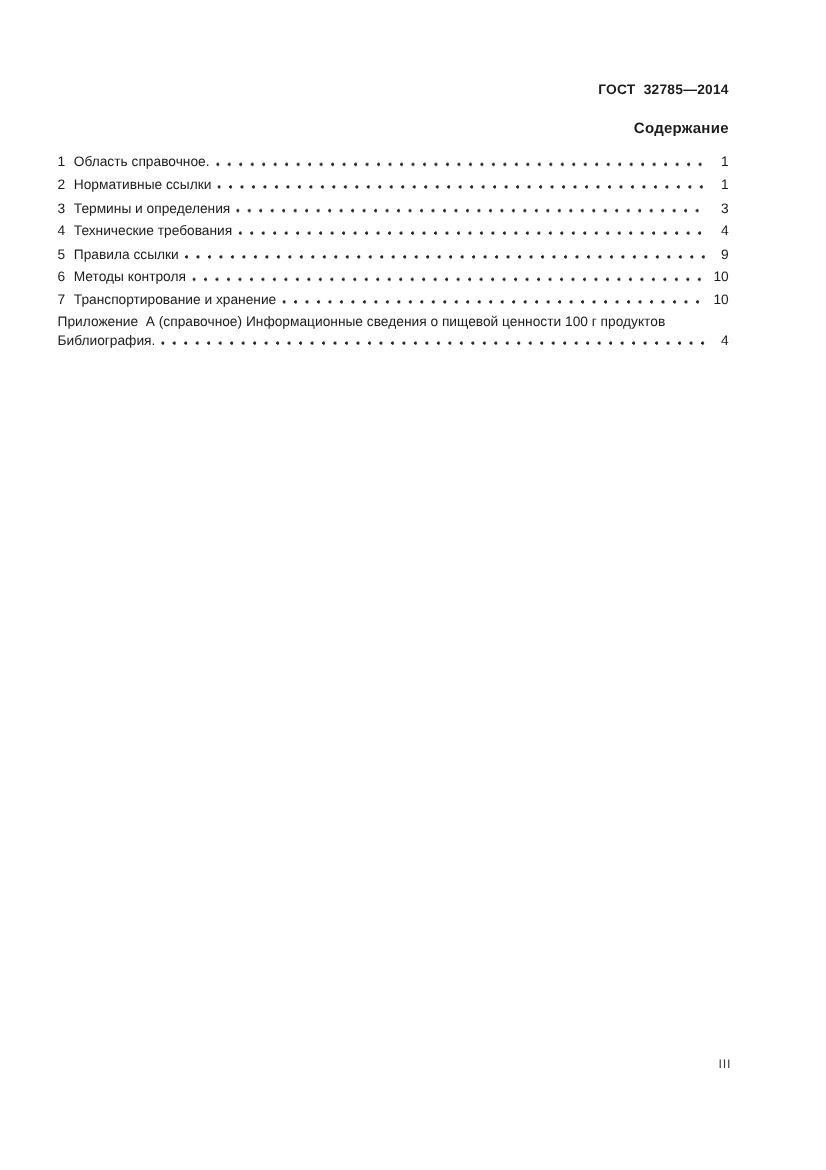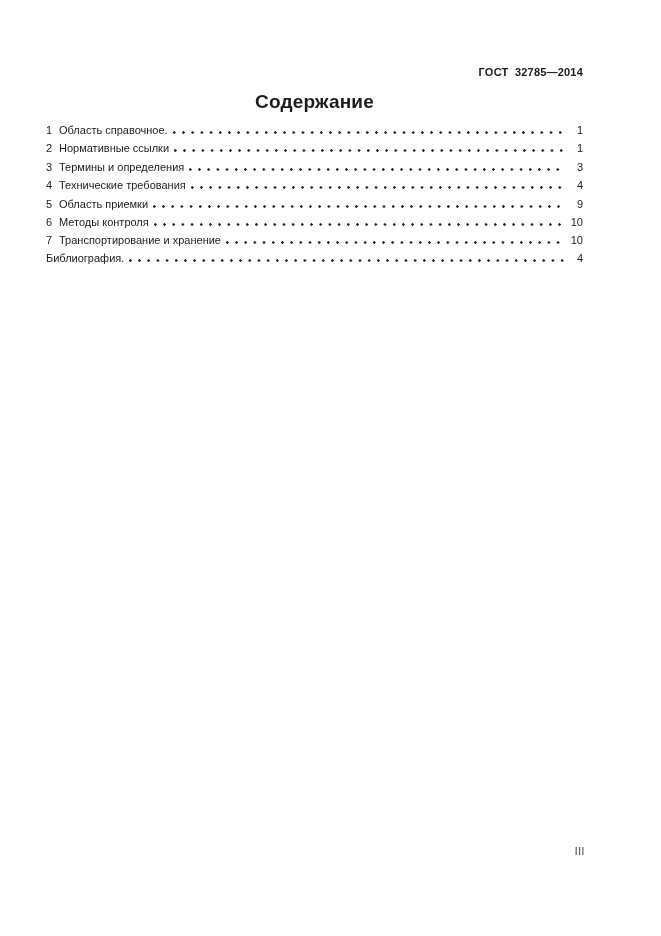--- a/index.html
+++ b/index.html
@@ -20,22 +20,22 @@
   .doc-header {
     text-align: right;
     font-size: 11px;
     font-weight: 700;
     line-height: 13px;
     white-space: pre-wrap;
     letter-spacing: 0.2px;
   }
   .doc-title {
     margin-top: 16px;
-    text-align: center;
-    font-size: 19px;
+    text-align: right;
+    font-size: 12px;
     font-weight: 700;
     line-height: 14px;
     letter-spacing: 0.2px;
   }
   .toc { margin-top: 12px; font-size: 11px; }
   .toc-row {
     display: flex;
     align-items: baseline;
     line-height: 18.4px;
     white-space: pre-wrap;
@@ -106,40 +106,43 @@
 
     <div class="toc-row">
       <span class="num">4</span>
       <span class="label">Технические требования</span>
       <span class="dots"></span>
       <span class="page-num">4</span>
     </div>
 
     <div class="toc-row">
       <span class="num">5</span>
-      <span class="label">Область приемки</span>
+      <span class="label">Правила ссылки</span>
       <span class="dots"></span>
       <span class="page-num">9</span>
     </div>
 
     <div class="toc-row">
       <span class="num">6</span>
       <span class="label">Методы контроля</span>
       <span class="dots"></span>
       <span class="page-num">10</span>
     </div>
 
     <div class="toc-row">
       <span class="num">7</span>
       <span class="label">Транспортирование и хранение</span>
       <span class="dots"></span>
       <span class="page-num">10</span>
     </div>
 
     <div class="appendix">
+      <div class="toc-row">
+        <span class="label">Приложение  А (справочное) Информационные сведения о пищевой ценности 100 г продуктов</span>
+      </div>
     </div>
 
 
     <div class="toc-row tight">
       <span class="label">Библиография.</span>
       <span class="dots"></span>
       <span class="page-num">4</span>
     </div>
 
   </div>

